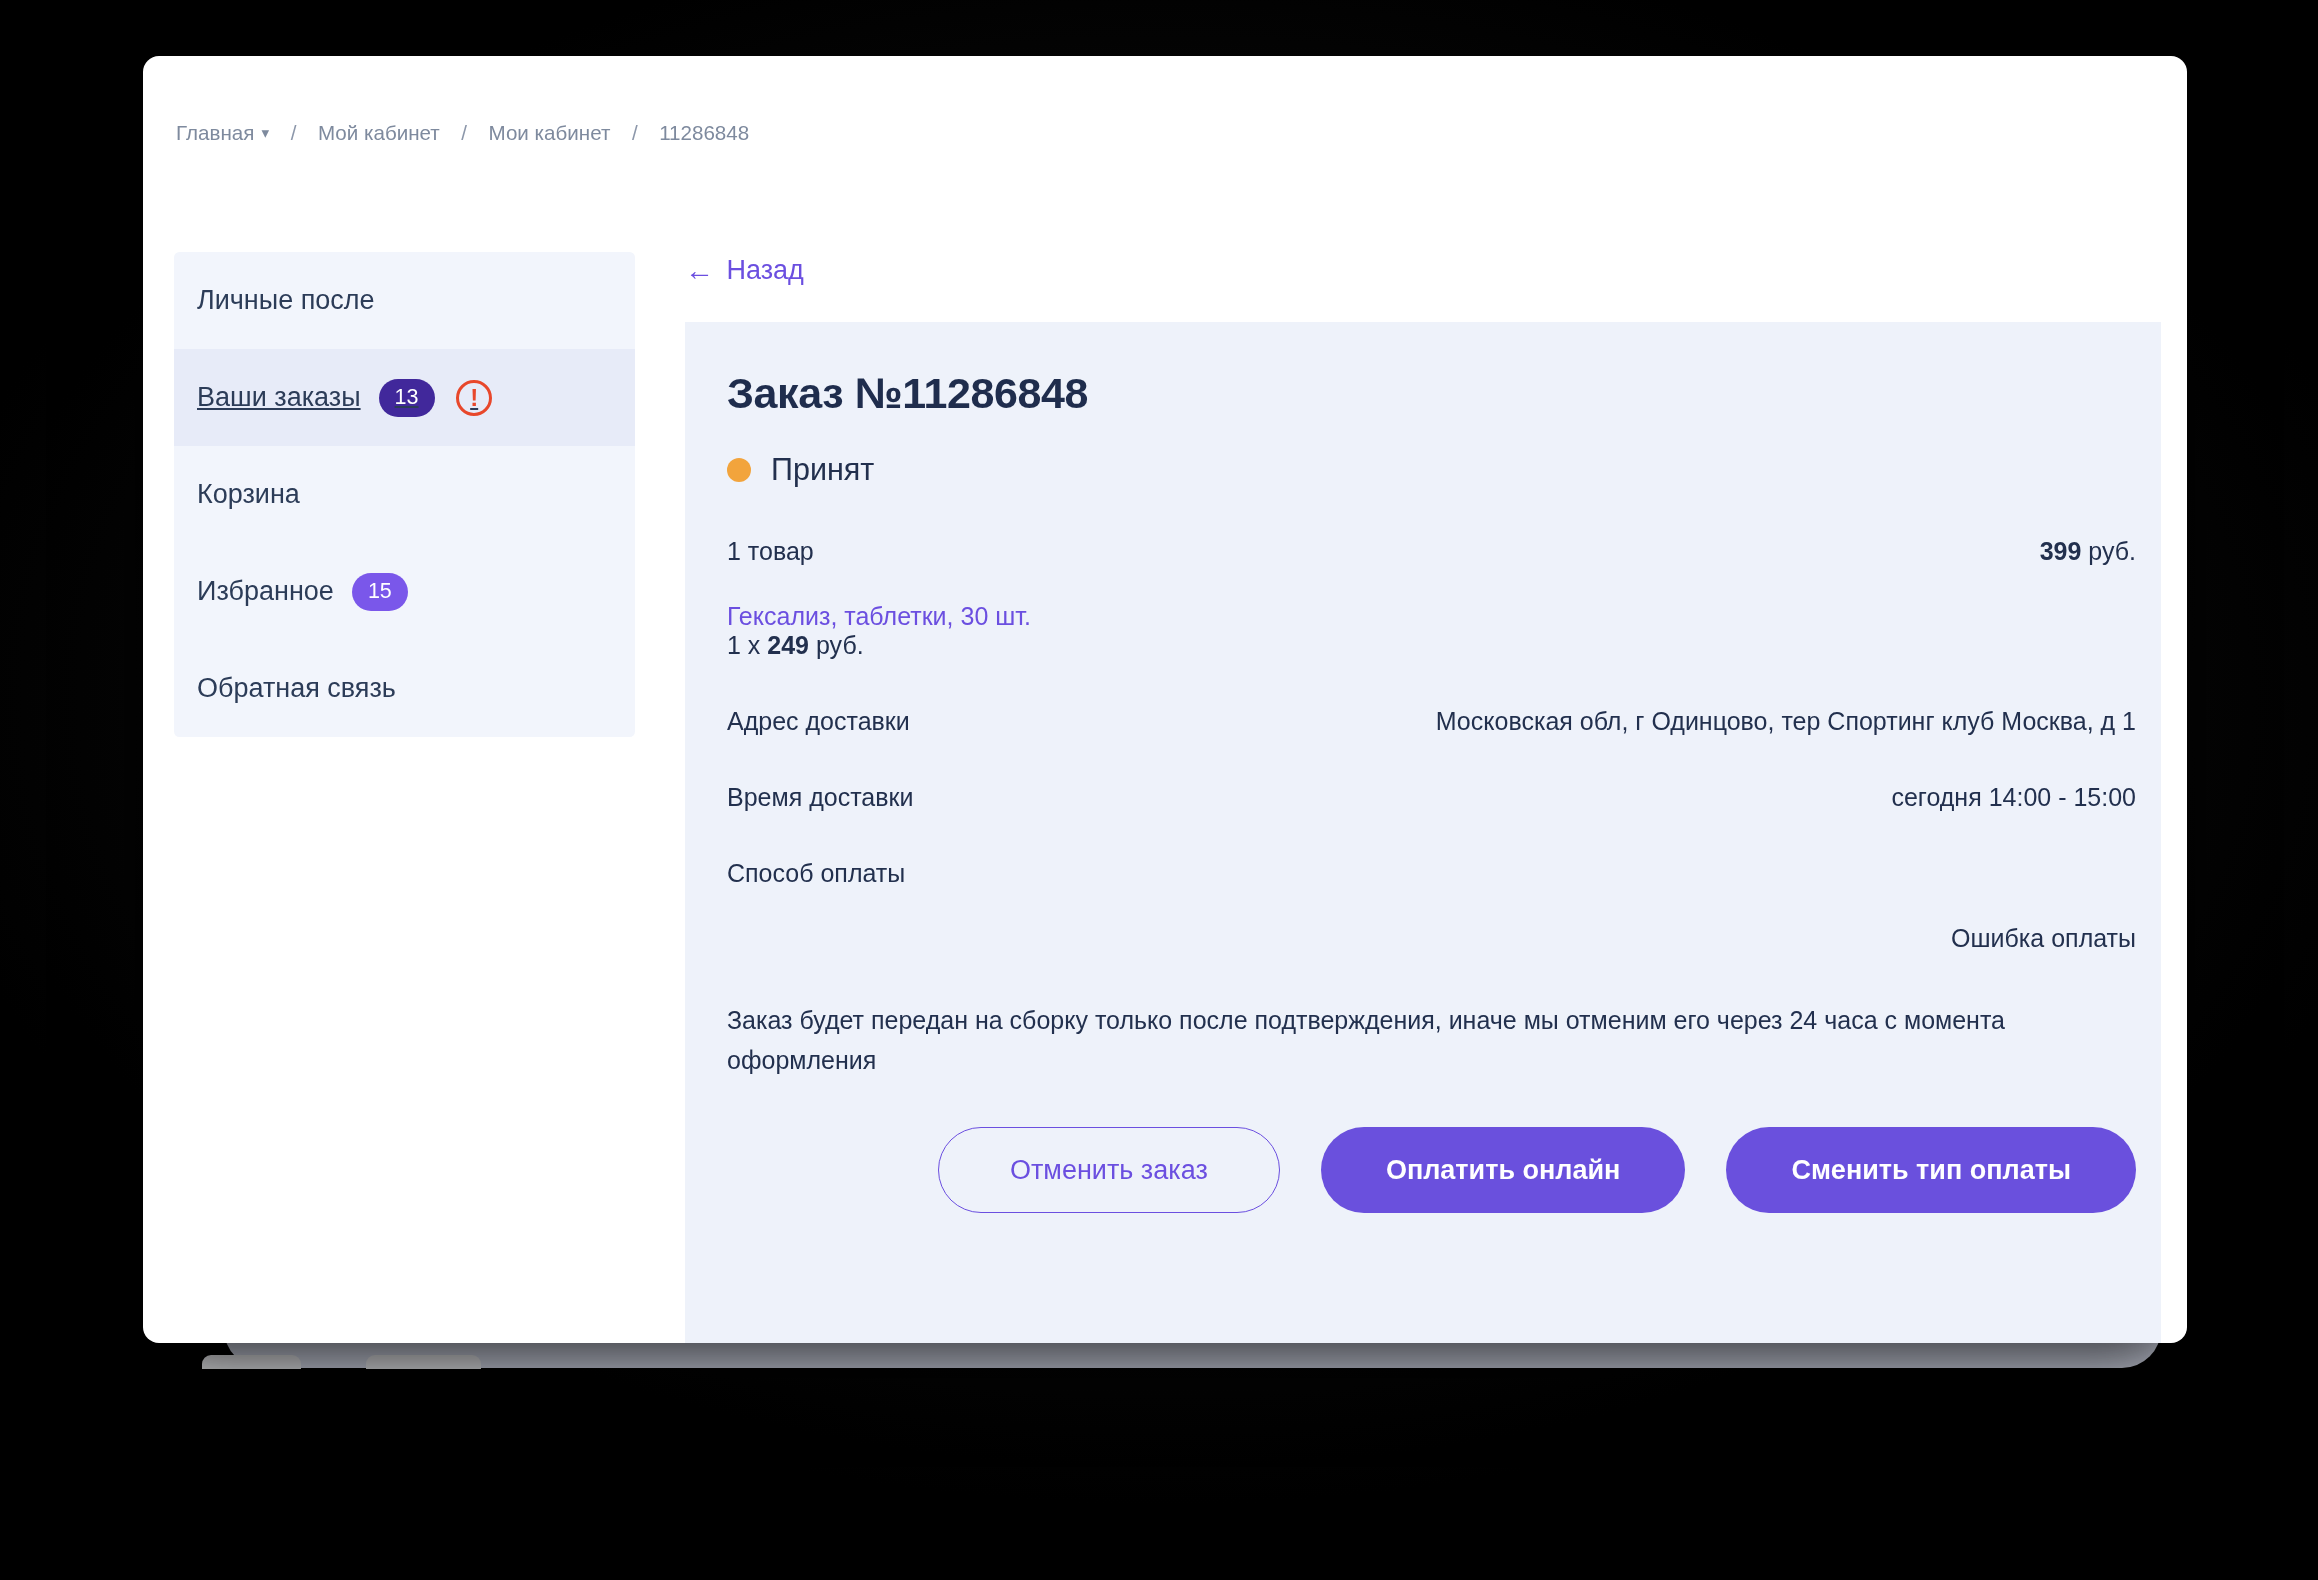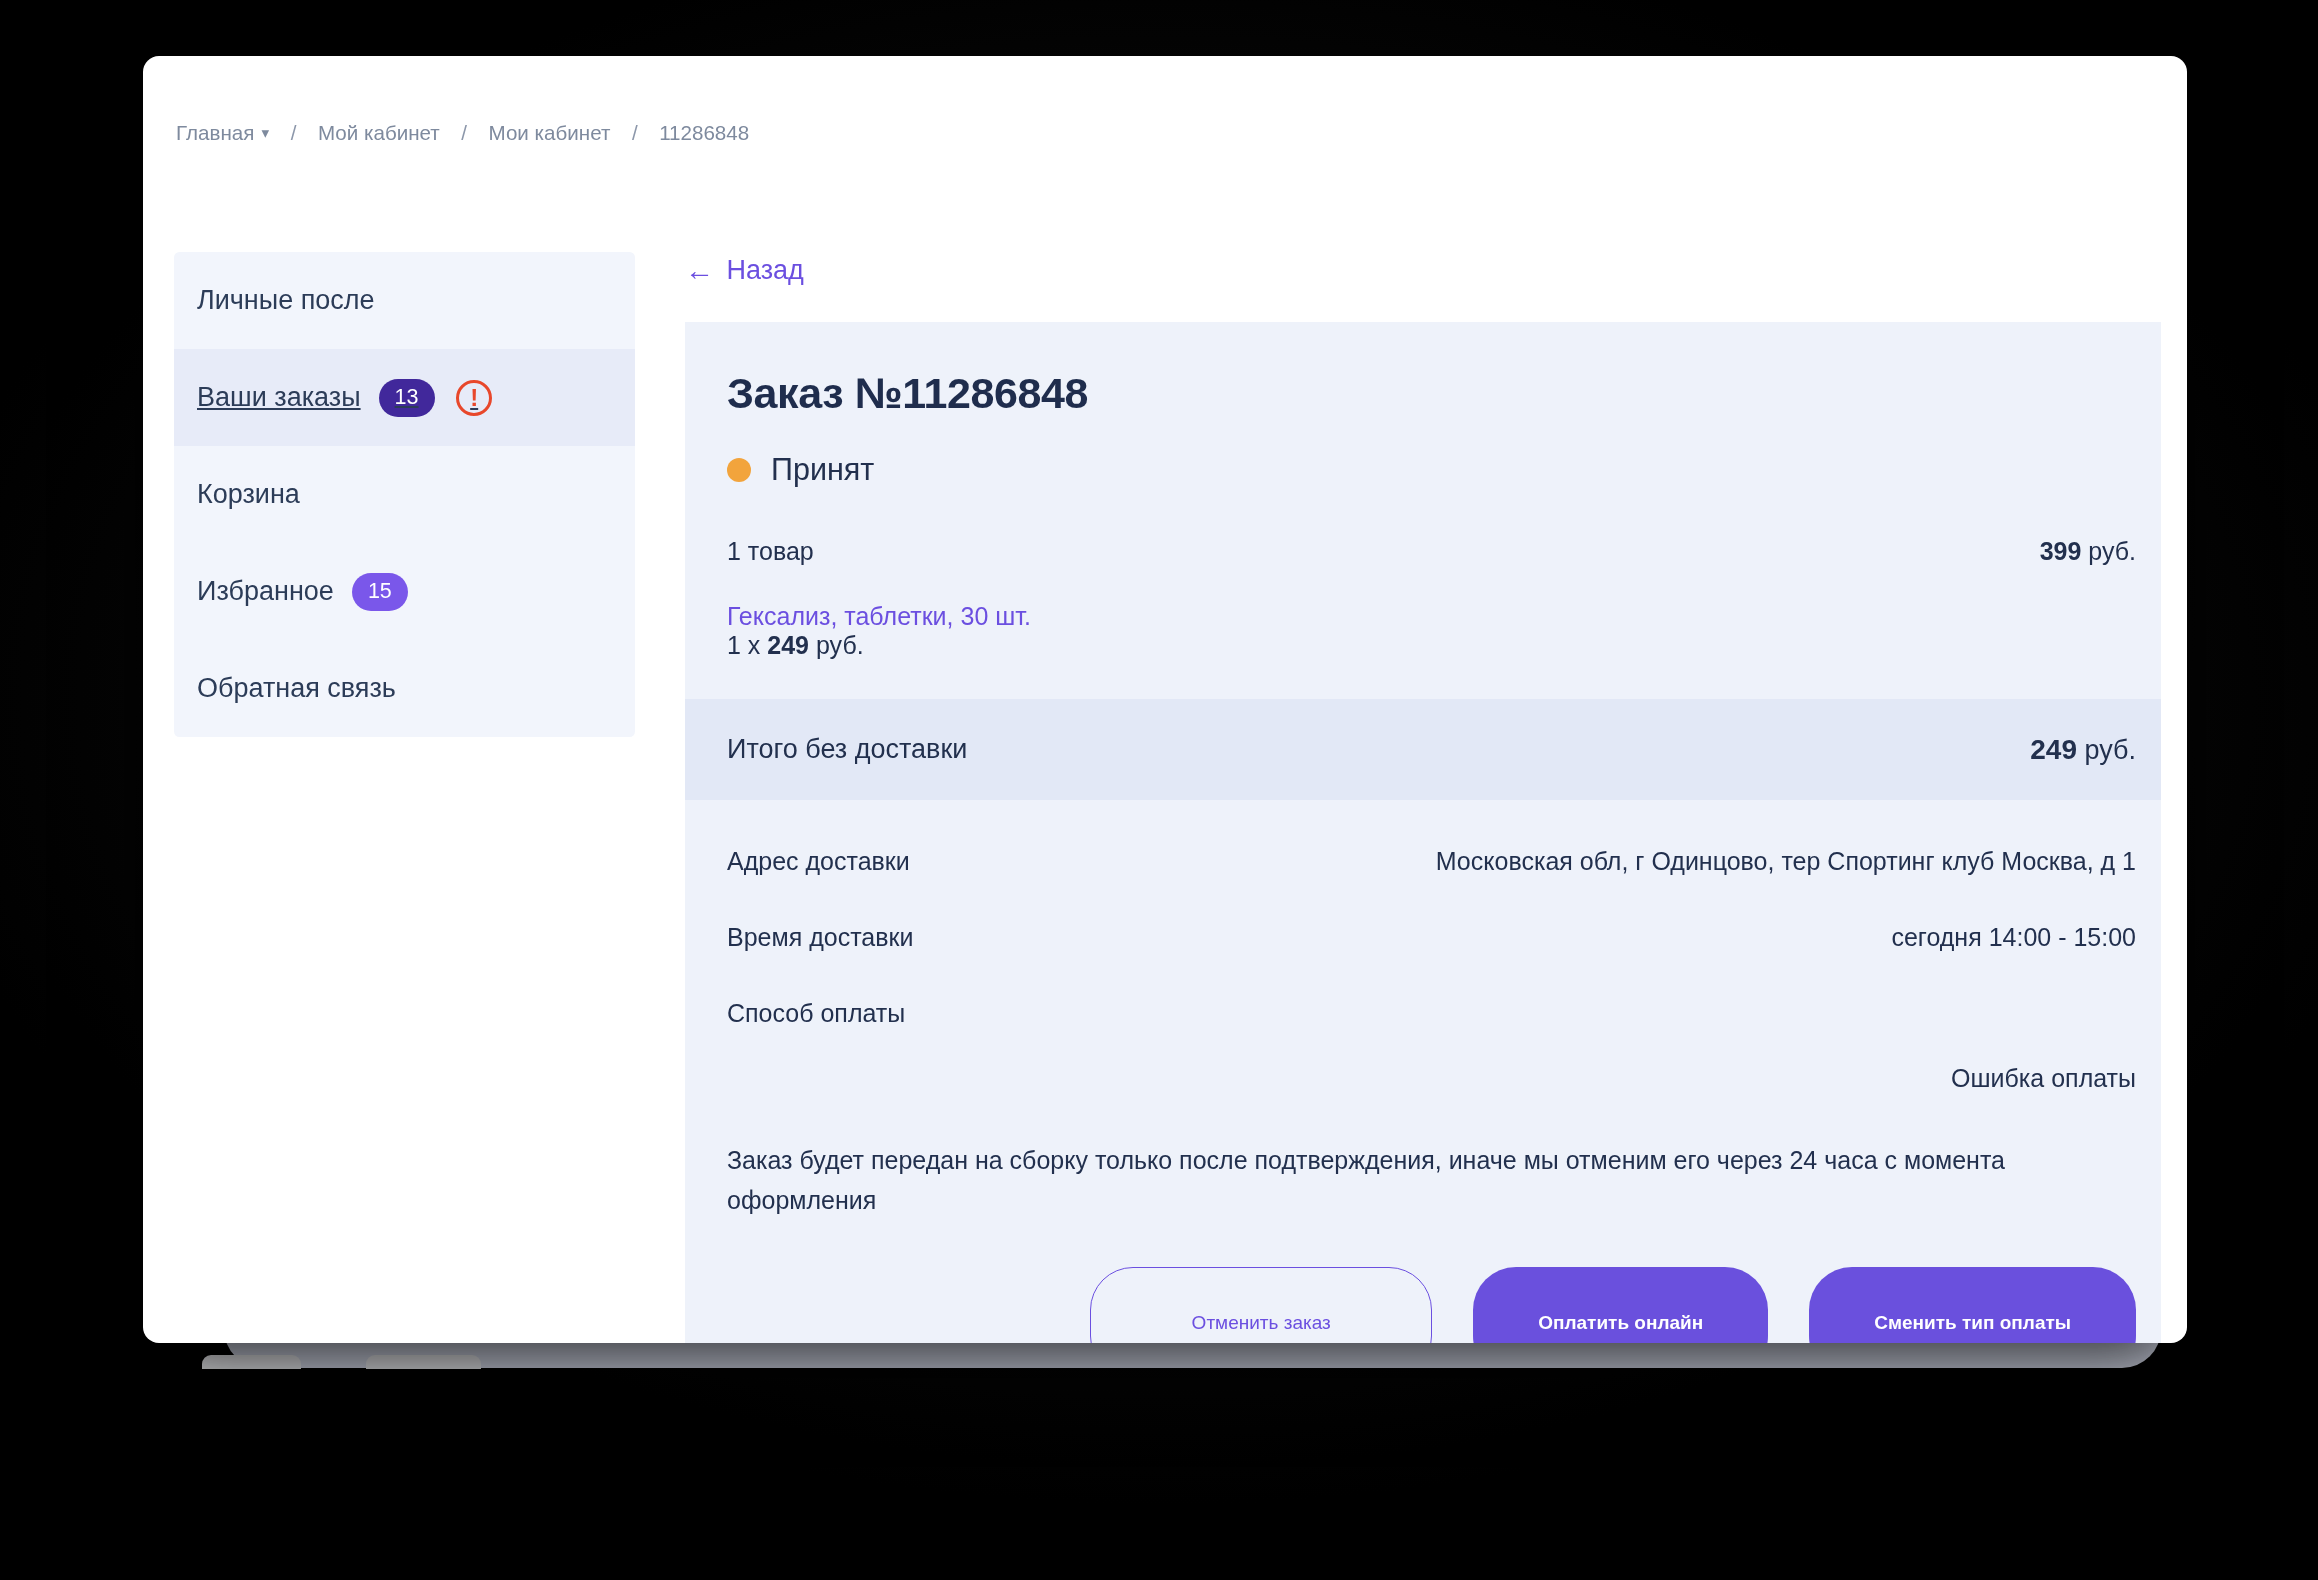--- a/index.html
+++ b/index.html
@@ -54,22 +54,22 @@
   .subtotal-label{font-size:27px;color:#22304e;font-weight:500;}
   .subtotal-value{font-size:27px;color:#22304e;}
   .subtotal-value b{font-size:28px;}
   .details{margin-top:47px;}
   .detail-row{display:flex;justify-content:space-between;align-items:baseline;
     font-size:25px;color:#22304e;margin-bottom:47px;}
   .detail-row.stacked{flex-direction:column;align-items:stretch;gap:36px;}
   .detail-row.stacked .detail-value{text-align:right;}
   .note{margin-top:32px;font-size:25px;color:#22304e;line-height:1.6;max-width:1398px;}
   .buttons{margin-top:47px;display:flex;justify-content:flex-end;gap:41px;}
-  .btn{height:112px;border-radius:43px;display:flex;align-items:center;justify-content:center;
-    font-size:19px;cursor:pointer;user-select:none;}
+  .btn{height:86px;border-radius:43px;display:flex;align-items:center;justify-content:center;
+    font-size:27px;cursor:pointer;user-select:none;}
   .btn.outline{width:342px;border:1.8px solid #6b4fe0;color:#6b4fe0;background:transparent;font-weight:500;}
   .btn.filled{background:#6a50dd;color:#ffffff;font-weight:600;padding:0 65px;}
 </style>
 </head>
 <body>
 
 <div class="stage">
 
   <div class="behind-strip"></div>
   <div class="stack-tab t1"></div>
@@ -134,24 +134,20 @@
       <div class="line-row row-items">
         <span>1 товар</span>
         <span class="price"><b>399</b>&nbsp;<span>руб.</span></span>
       </div>
 
       <div class="line-row row-product">
         <span class="product-link">Гексализ, таблетки, 30 шт.</span>
         <span class="price"><span>1 x</span>&nbsp;<b>249</b>&nbsp;<span>руб.</span></span>
       </div>
 
-      <div class="subtotal">
-        <span class="subtotal-label">Итого без доставки</span>
-        <span class="subtotal-value"><b>249</b>&nbsp;<span>руб.</span></span>
-      </div>
 
       <div class="details">
         <div class="detail-row">
           <span class="detail-label">Адрес доставки</span>
           <span class="detail-value">Московская обл, г Одинцово, тер Спортинг клуб Москва, д 1</span>
         </div>
         <div class="detail-row">
           <span class="detail-label">Время доставки</span>
           <span class="detail-value">сегодня 14:00 - 15:00</span>
         </div>

